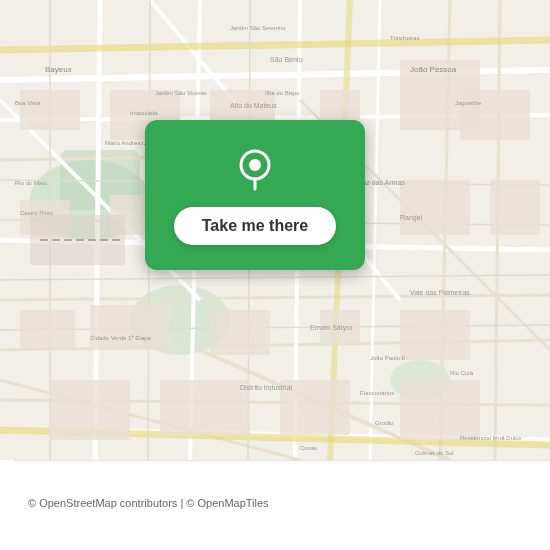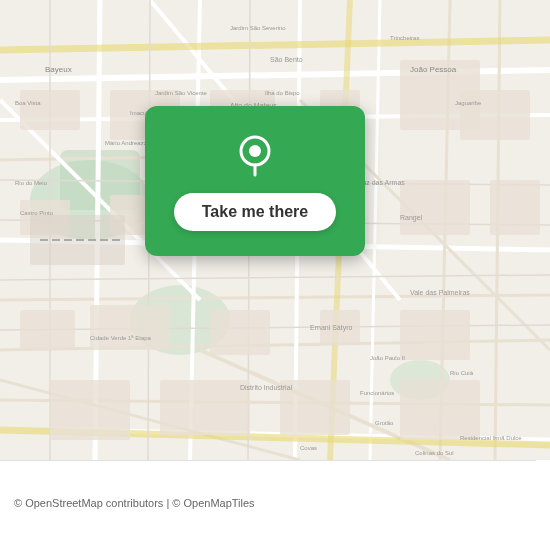--- a/index.html
+++ b/index.html
@@ -10,20 +10,21 @@
       overflow: hidden;
       font-family: Arial, sans-serif;
       background: #fff;
     }
 
     #app {
       width: 550px;
       height: 550px;
       display: flex;
       flex-direction: column;
+      align-items: flex-end;
     }
 
     #map-container {
       position: relative;
       width: 550px;
       height: 460px;
       overflow: hidden;
       background: #e8e0d8;
     }
 
@@ -31,21 +32,21 @@
     #map-svg {
       position: absolute;
       inset: 0;
       width: 100%;
       height: 100%;
     }
 
     
     #location-card {
       position: absolute;
-      top: 106px;
+      top: 120px;
       left: 145px;
       width: 220px;
       height: 150px;
       background: #34a853;
       border-radius: 12px;
       display: flex;
       flex-direction: column;
       align-items: center;
       justify-content: center;
       gap: 14px;

